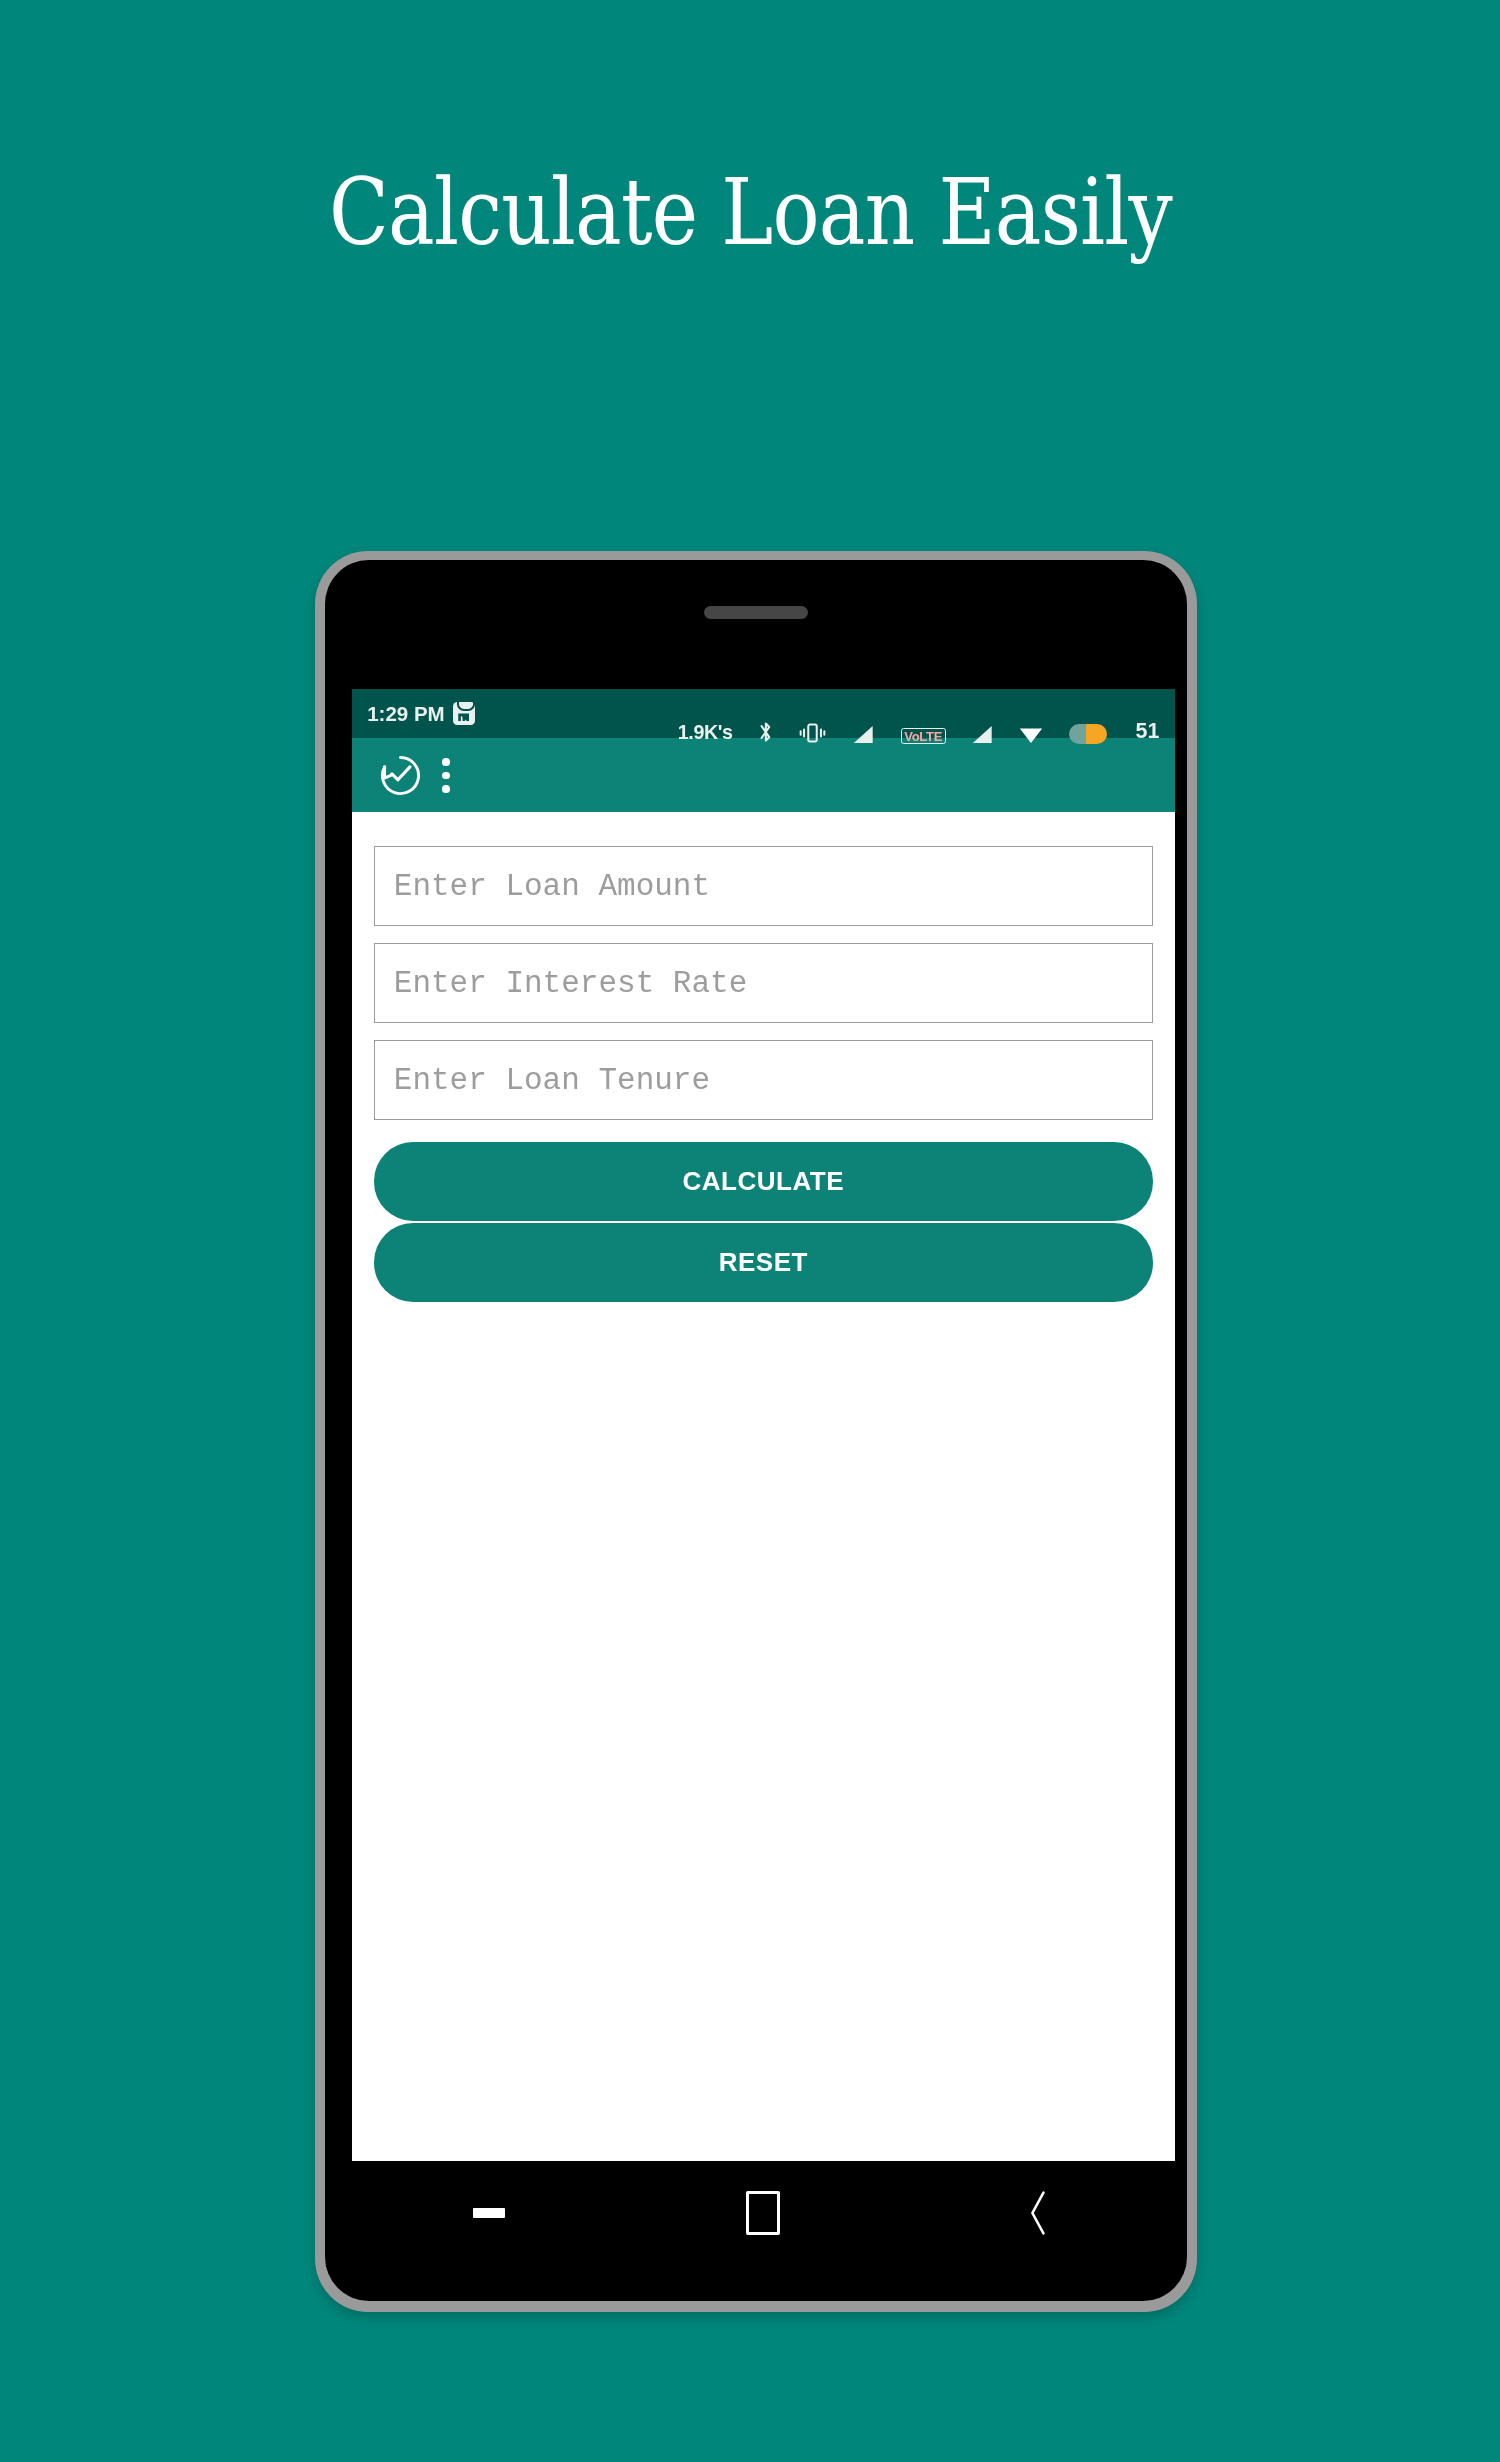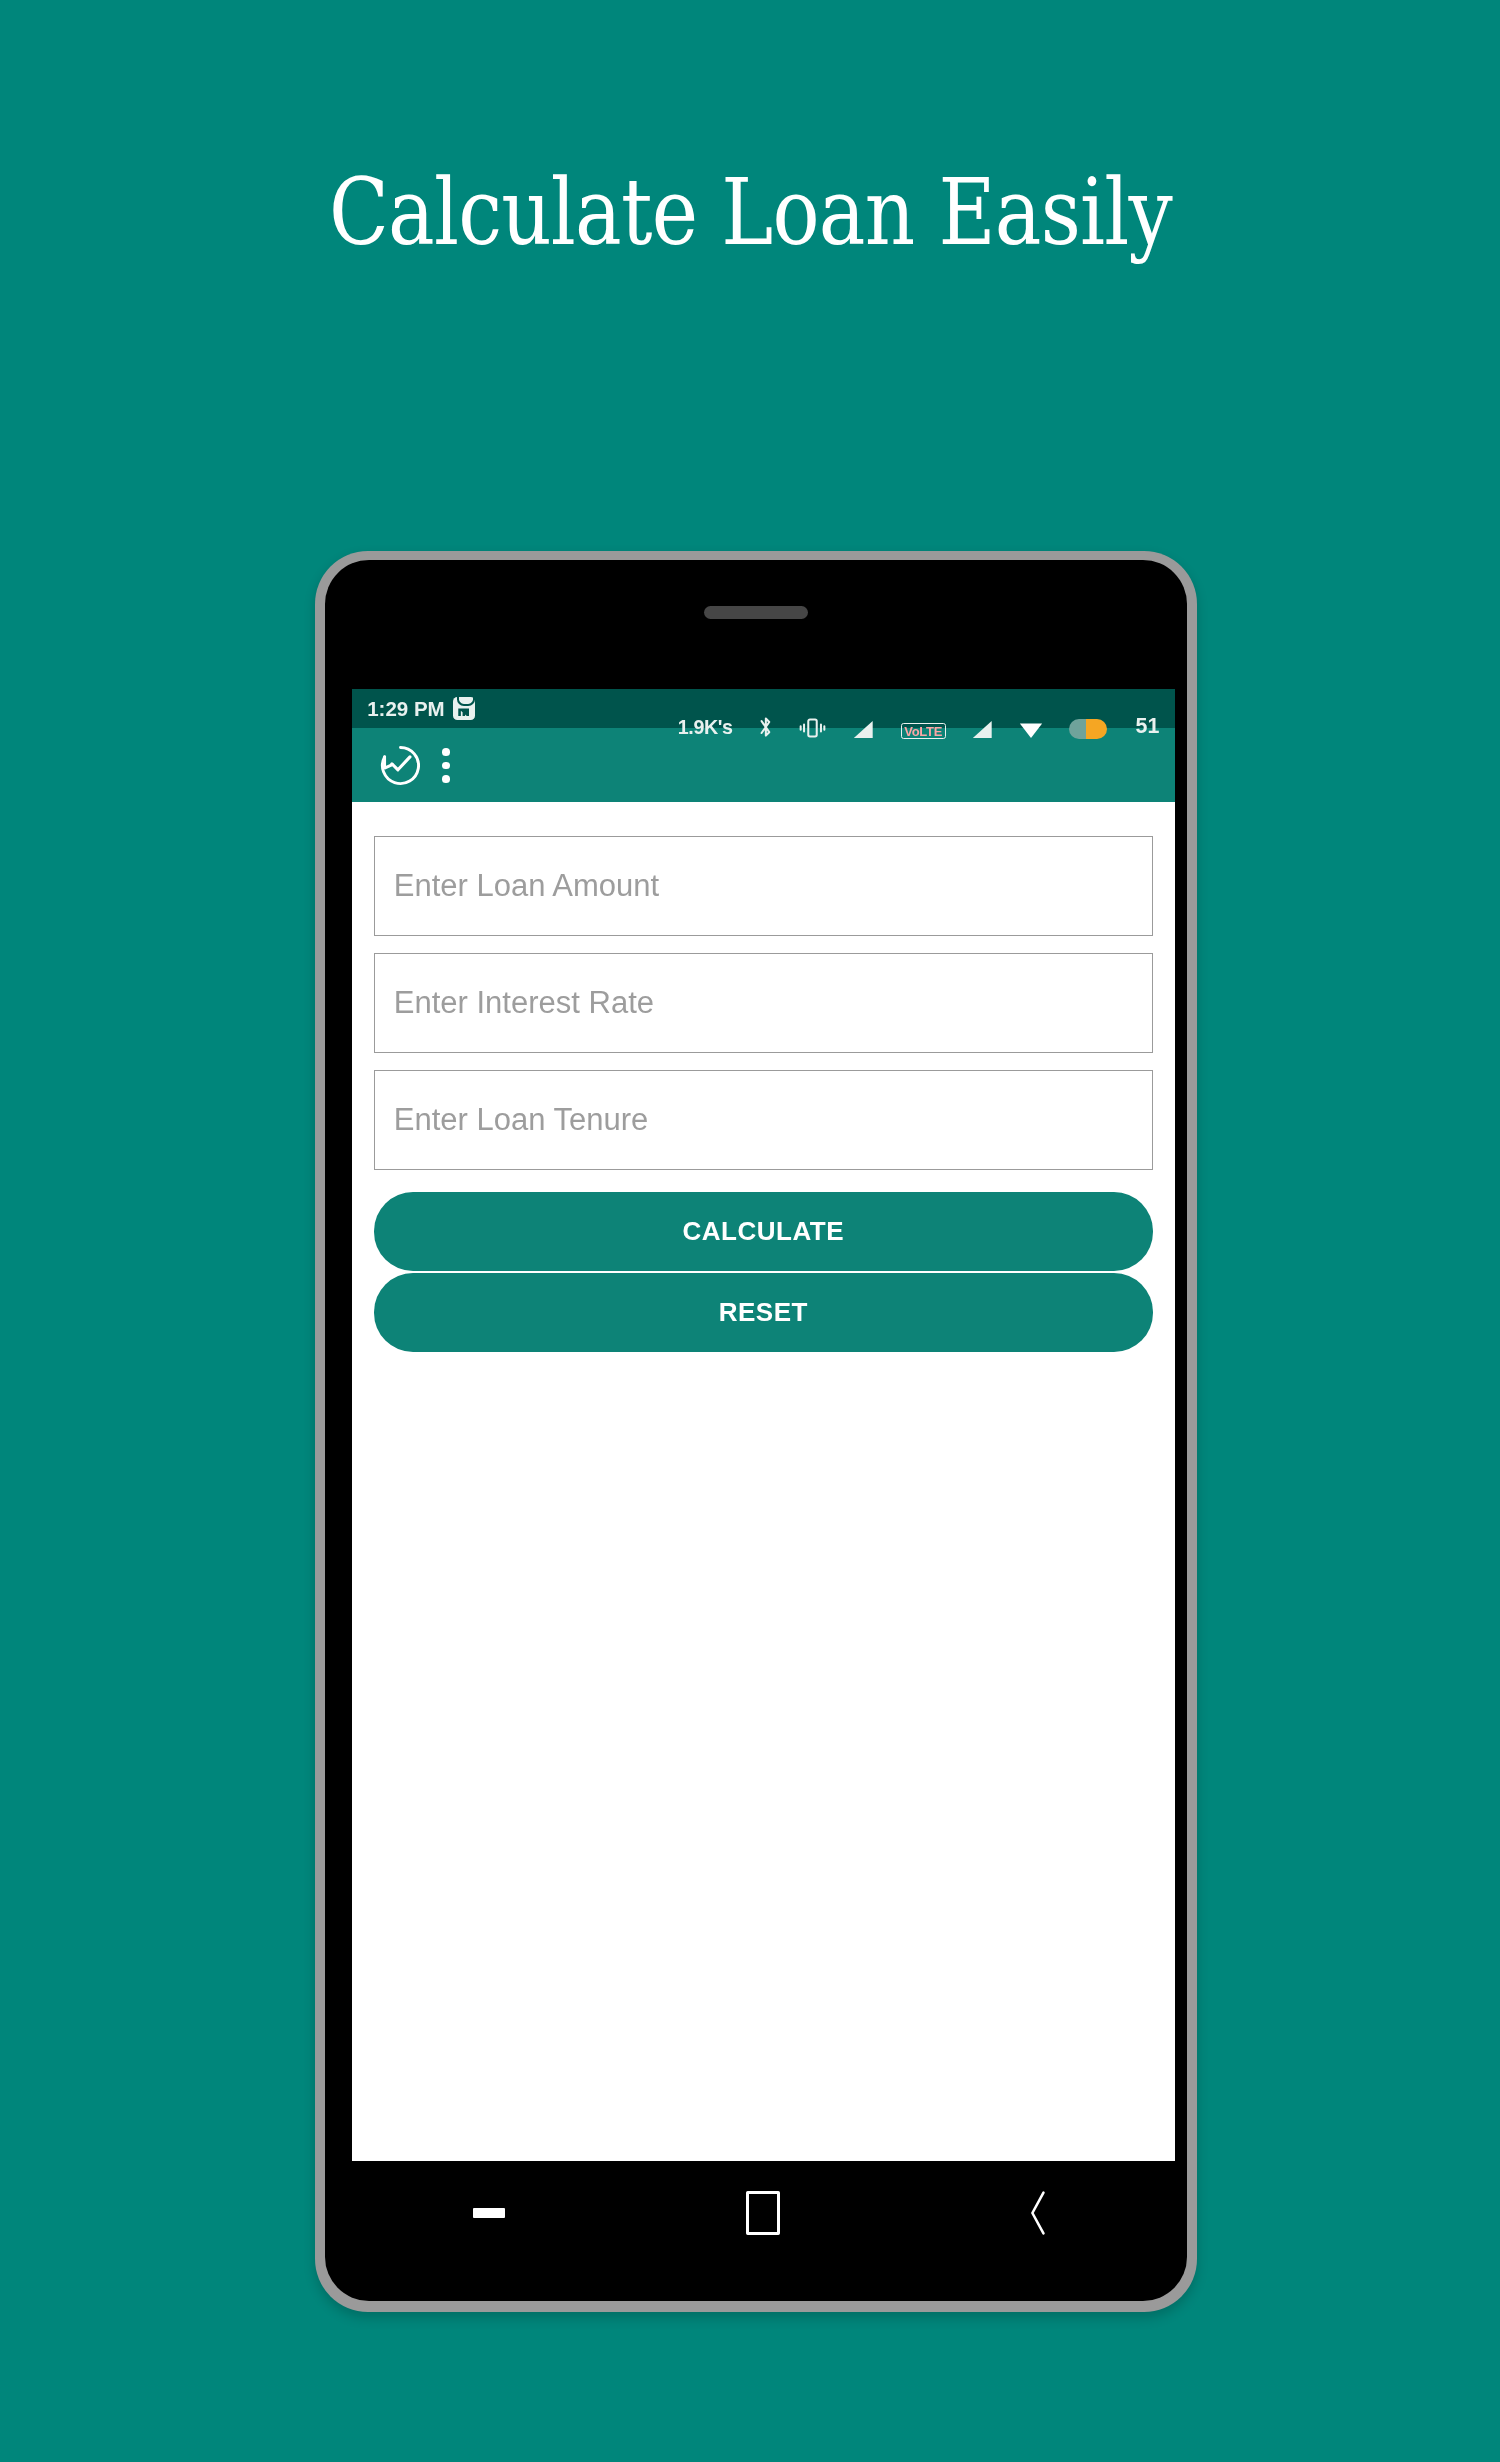--- a/index.html
+++ b/index.html
@@ -70,21 +70,21 @@
     left: 26.5px;
     top: 129px;
     width: 823px;
     height: 1472px;
     background: #ffffff;
     overflow: hidden;
   }
 
   
   .status-bar {
-    height: 39px;
+    height: 49px;
     background: #00544C;
     display: flex;
     align-items: center;
     padding: 0 15.4px;
     color: #e9f1ef;
     font-size: 20.5px;
     font-weight: 700;
     letter-spacing: 0px;
   }
   .sb-left { display: flex; align-items: center; gap: 8.5px; }
@@ -176,26 +176,26 @@
   
   .content {
     background: #ffffff;
     height: calc(100% - 39px - 74px);
     padding: 34px 22px 0 22px;
     box-sizing: border-box;
   }
   .field {
     width: 100%;
     box-sizing: border-box;
-    height: 100px;
+    height: 80px;
     border: 1.7px solid #9b9b9b;
     background: #ffffff;
     margin-bottom: 17px;
     padding: 0 19px;
-    font-family: Liberation Sans, sans-serif;
+    font-family: Liberation Mono, monospace;
     font-size: 31px;
     color: #a16207;
     border-radius: 0;
     outline: none;
   }
   .field::placeholder { color: #9d9d9d; }
 
   .button-row {
     display: flex;
     gap: 2px;

